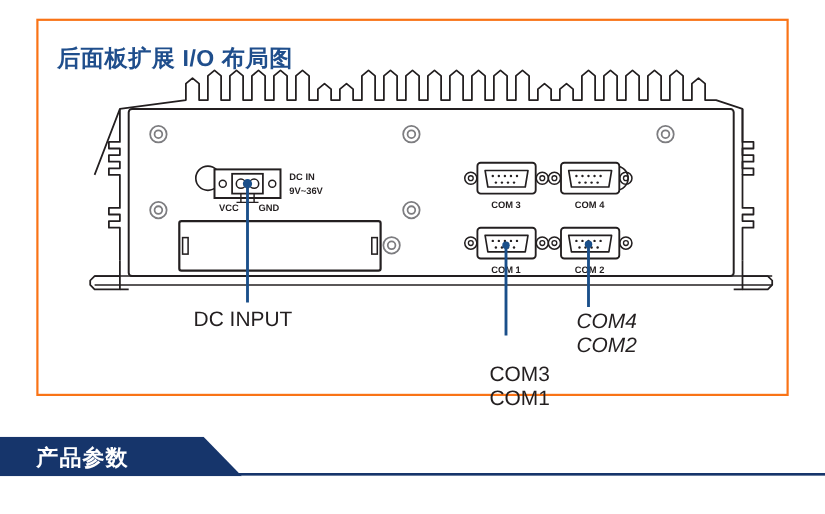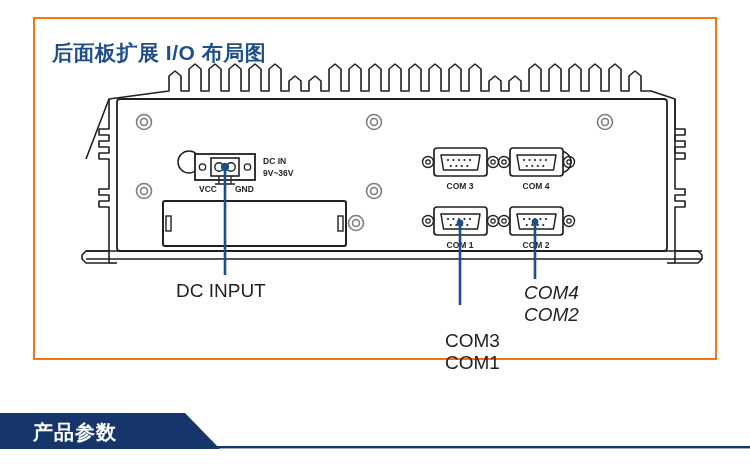--- a/index.html
+++ b/index.html
@@ -61,21 +61,20 @@
   #callout-com31     { left: 410px; top: 289px; margin-top: 22px; }
   #callout-com42     { left: 489px; top: 263px; font-style: italic; }
 
   
   #section-banner {
     position: absolute;
     left: 0;
     top: 397px;
     width: 750px;
     height: 36px;
-    margin-top: 16px;
   }
   #banner-shape {
     position: absolute;
     left: 0;
     top: 0;
     width: 750px;
     height: 36px;
   }
   #banner-title {
     position: absolute;

